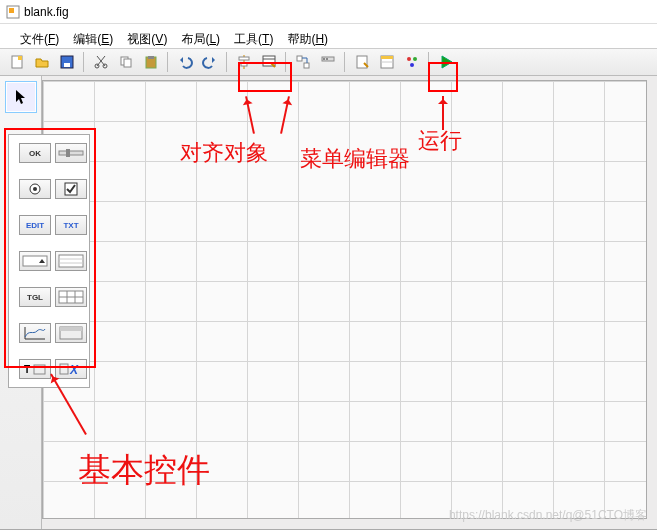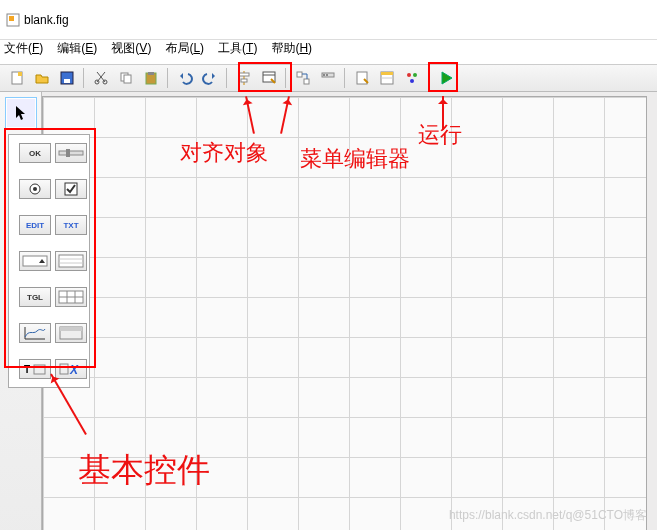--- a/index.html
+++ b/index.html
@@ -7,34 +7,34 @@
     margin: 0;
     font-family: "Microsoft YaHei", Arial, sans-serif;
     font-size: 12px;
     background: #fff;
     width: 657px;
     height: 530px;
     overflow: hidden;
     position: relative;
   }
   .titlebar {
-    height: 40px;
+    height: 24px;
     display: flex;
     align-items: center;
     padding: 0 6px;
     background: #fff;
     border-bottom: 1px solid #ddd;
   }
   .titlebar svg { margin-right: 4px; }
   .menubar {
     height: 24px;
     display: flex;
-    align-items: flex-start;
+    align-items: flex-end;
     gap: 14px;
-    padding: 0 4px;
+    padding: 0 20px;
     background: #fff;
   }
   .menubar .menu-item { cursor: default; }
   .menubar .menu-item u { text-decoration: underline; }
   .toolbar {
     height: 28px;
     background: linear-gradient(#f7f7f7, #e9e9e9);
     border-top: 1px solid #ccc;
     border-bottom: 1px solid #bbb;
     display: flex;
@@ -359,16 +359,16 @@
 <div class="hl-red" style="left:428px;top:62px;width:30px;height:30px"></div>
 <div class="hl-red" style="left:4px;top:128px;width:92px;height:240px"></div>
 
 <div class="arrow" style="left:249px;top:96px;height:38px;transform:rotate(-12deg)"></div>
 <div class="arrow" style="left:284px;top:96px;height:38px;transform:rotate(12deg)"></div>
 <div class="arrow" style="left:442px;top:96px;height:34px"></div>
 <div class="arrow diag" style="left:50px;top:374px;height:70px;transform:rotate(-30deg)"></div>
 
 <div class="annot" style="left:180px;top:138px">对齐对象</div>
 <div class="annot" style="left:300px;top:144px">菜单编辑器</div>
-<div class="annot" style="left:418px;top:120px">运行</div>
+<div class="annot" style="left:418px;top:126px">运行</div>
 <div class="annot" style="left:78px;top:448px;font-size:33px">基本控件</div>
 
 <div class="watermark">https://blank.csdn.net/q@51CTO博客</div>
 
 </body></html>

